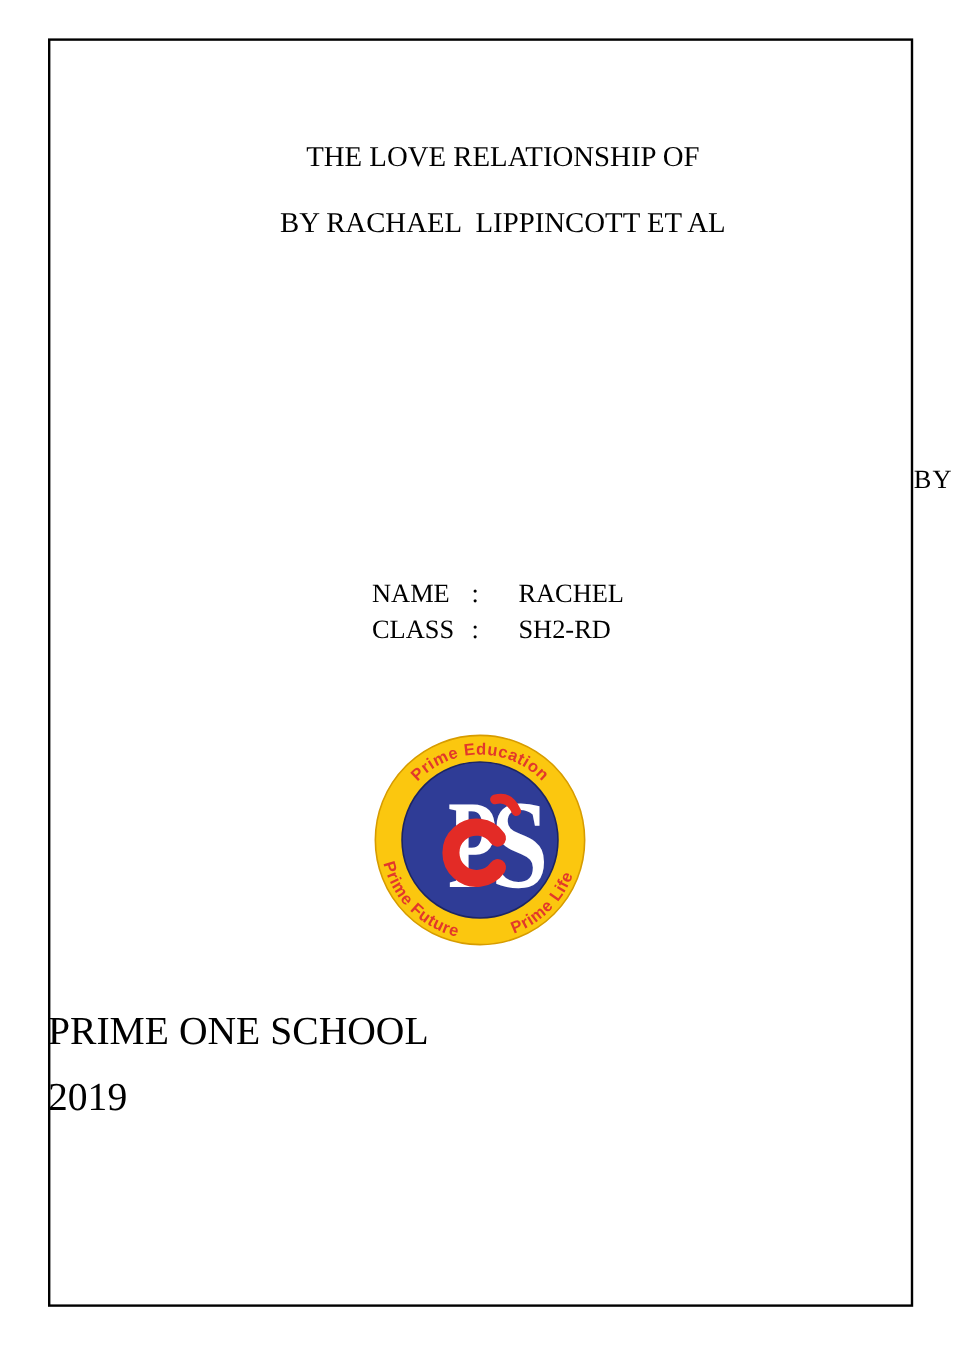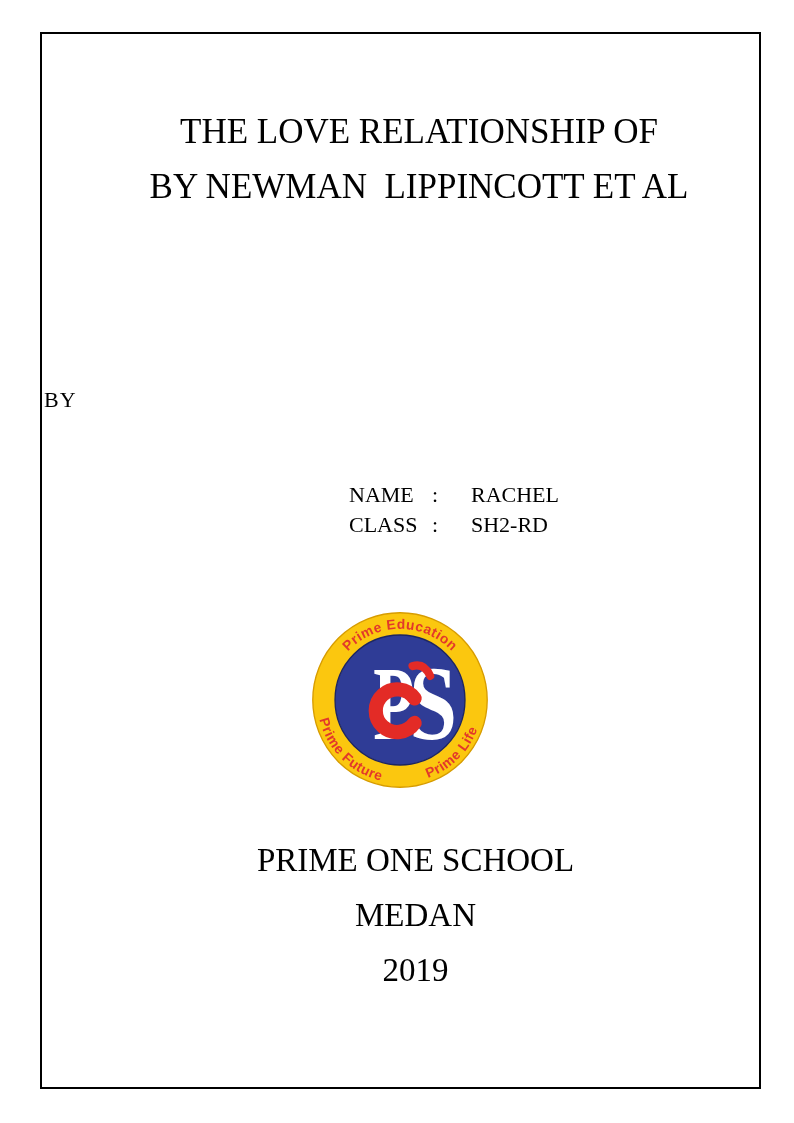--- a/index.html
+++ b/index.html
@@ -7,58 +7,58 @@
     width:794px;height:1123px;position:relative;background:#ffffff;
     font-family:"Liberation Serif","DejaVu Serif",serif;color:#000000;
     overflow:hidden;
   }
   .page-border{
     position:absolute;left:40px;top:32px;width:717px;height:1053px;
     border:2.5px solid #000000;box-sizing:content-box;
   }
   .title-block{
     position:absolute;left:44px;top:104px;width:750px;
-    text-align:center;font-size:35px;line-height:55px;
+    text-align:center;font-size:24px;line-height:55px;
   }
   .title-line{white-space:pre-wrap;}
   .byline{
     position:absolute;left:44px;top:385px;width:750px;
-    text-align:left;font-size:22px;line-height:30px;letter-spacing:1px;font-family:Liberation Serif, serif;
+    text-align:right;font-size:22px;line-height:30px;letter-spacing:1px;font-family:Liberation Serif, serif;
   }
   .student-block{
     position:absolute;left:310px;top:480px;
     font-size:22px;line-height:30px;
   }
-  .student-row{white-space:nowrap;margin-left:39px;}
+  .student-row{white-space:nowrap;}
   .student-label{display:inline-block;width:83px;}
   .student-sep{display:inline-block;width:39px;}
   .logo-wrap{
     position:absolute;left:311px;top:611px;width:178px;height:178px;
   }
   .footer-block{
     position:absolute;left:40px;top:833px;width:751px;
-    text-align:center;font-size:33px;line-height:55px;
+    text-align:left;font-size:33px;line-height:55px;
   }
   .arc-text{
     font-family:"Liberation Sans","DejaVu Sans",sans-serif;
     font-weight:bold;font-size:15.5px;letter-spacing:0.6px;
   }
   .monogram{
     font-family:"Liberation Serif","DejaVu Serif",serif;
     font-weight:bold;
   }
 </style>
 </head>
 <body>
 
 <div class="page-border"></div>
 
 <div class="title-block">
   <div class="title-line">THE LOVE RELATIONSHIP OF</div>
-  <div class="title-line">BY NEWMAN  LIPPINCOTT ET AL</div>
+  <div class="title-line">BY RACHAEL  LIPPINCOTT ET AL</div>
 </div>
 
 <div class="byline">BY</div>
 
 <div class="student-block">
   <div class="student-row">
     <span class="student-label">NAME</span><span class="student-sep">:</span><span>RACHEL</span>
   </div>
   <div class="student-row">
     <span class="student-label">CLASS</span><span class="student-sep">:</span><span>SH2-RD</span>
@@ -90,15 +90,14 @@
       <textPath href="#arcBottom" startOffset="22%" text-anchor="middle">Prime Future</textPath>
     </text>
     <text class="arc-text" fill="#E2382B">
       <textPath href="#arcBottom" startOffset="78%" text-anchor="middle">Prime Life</textPath>
     </text>
   </svg>
 </div>
 
 <div class="footer-block">
   <div>PRIME ONE SCHOOL</div>
-  <div>MEDAN</div>
   <div>2019</div>
 </div>
 
 </body></html>

